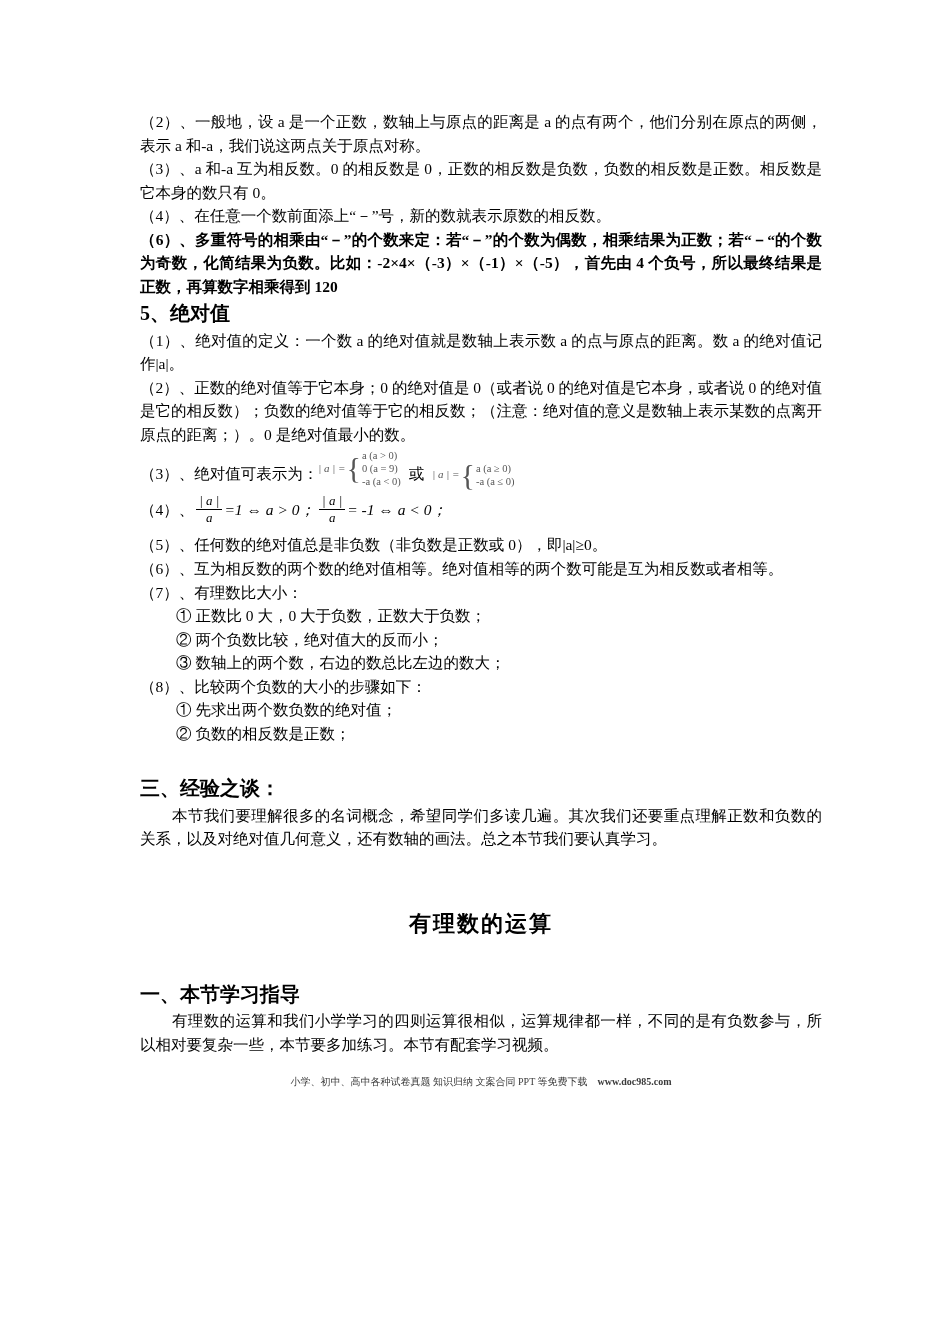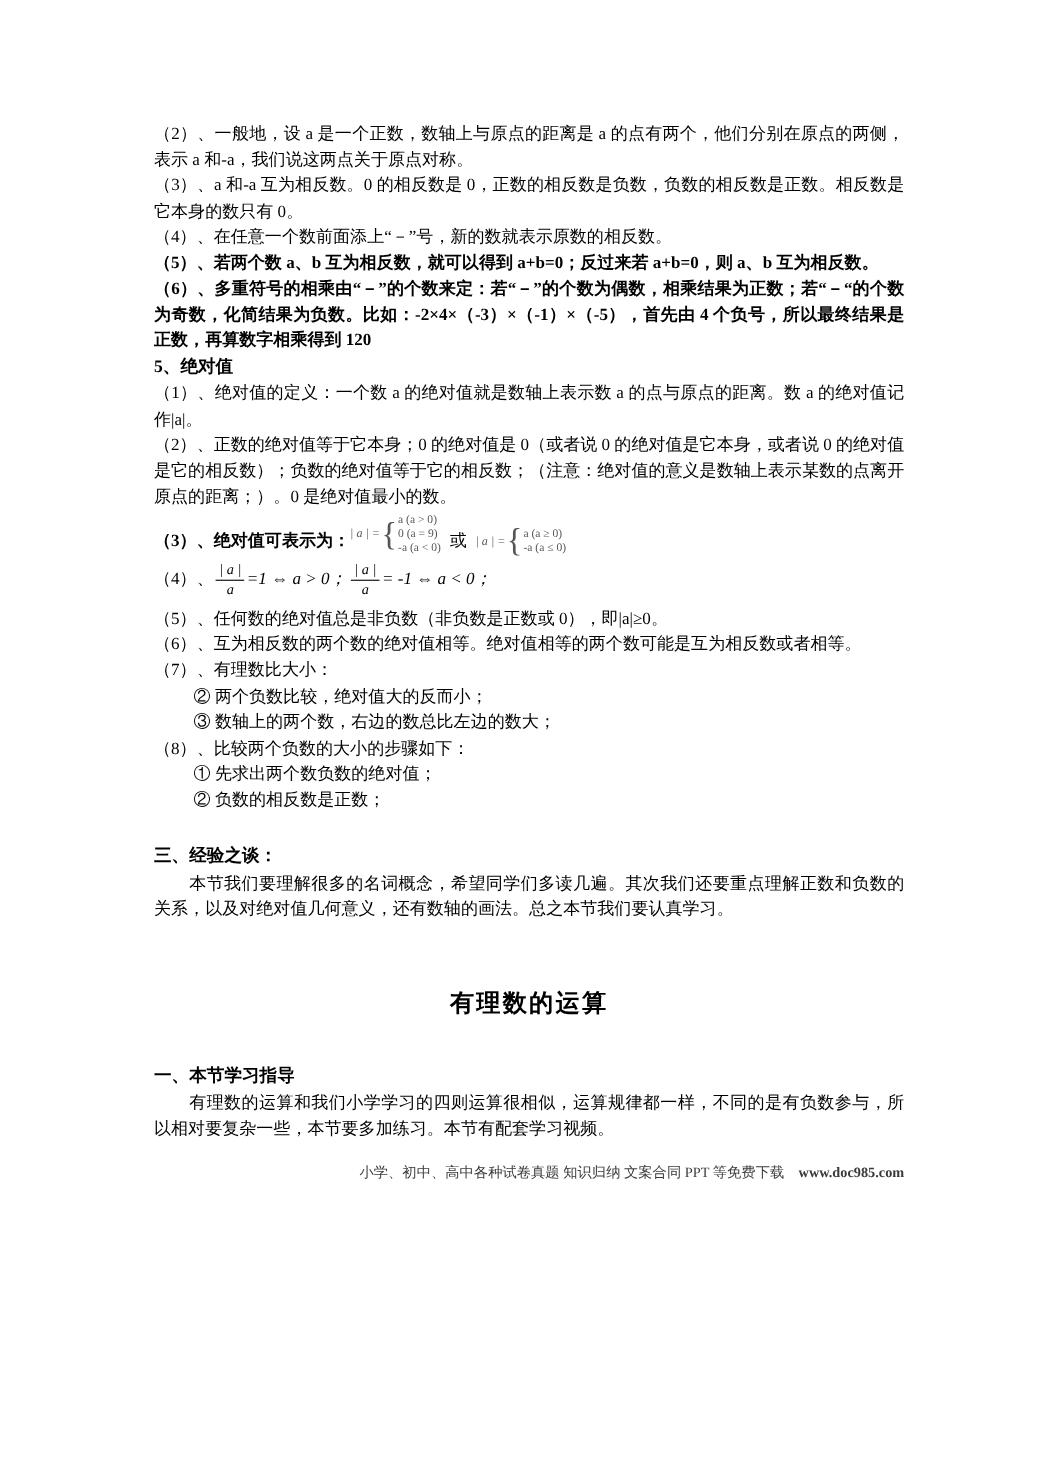--- a/index.html
+++ b/index.html
@@ -28,21 +28,21 @@
     margin: 0;
     font-size: 15.5px;
     line-height: 1.52;
     text-align: justify;
   }
   .bold {
     font-weight: bold;
   }
   .sect-head {
     font-weight: bold;
-    font-size: 16px;
+    font-size: 20px;
     line-height: 1.52;
     margin: 0;
   }
   .list-indent {
     padding-left: 36px;
   }
   .first-line-indent {
     text-indent: 32px;
   }
   .gap-sm { height: 8px; }
@@ -60,21 +60,20 @@
   }
 
   .formula-row {
     display: flex;
     align-items: flex-end;
     font-size: 15.5px;
     line-height: 1.52;
   }
   .formula-row .lead {
     white-space: nowrap;
-    font-weight: bold;
   }
   .math {
     font-family: "Liberation Serif", "DejaVu Serif", serif;
     font-style: italic;
   }
   .piecewise {
     display: inline-flex;
     align-items: center;
     font-size: 11px;
     color: #3b3b3b;
@@ -113,38 +112,37 @@
   .abs-frac .den {
     padding: 1px 3px 0 3px;
   }
   .frac-line-row {
     display: flex;
     align-items: center;
     font-size: 15.5px;
     line-height: 1.9;
   }
   .footer-note {
-    text-align: right;
-    font-size: 13px;
+    text-align: center;
+    font-size: 10px;
     color: #3a3a3a;
     margin: 0;
   }
   .footer-note .url {
     font-weight: bold;
   }
 </style>
 </head>
 <body>
 
 <div class="page">
 
   <p>（2）、一般地，设 a 是一个正数，数轴上与原点的距离是 a 的点有两个，他们分别在原点的两侧，表示 a 和-a，我们说这两点关于原点对称。</p>
   <p>（3）、a 和-a 互为相反数。0 的相反数是 0，正数的相反数是负数，负数的相反数是正数。相反数是它本身的数只有 0。</p>
   <p>（4）、在任意一个数前面添上“－”号，新的数就表示原数的相反数。</p>
-  <p class="bold">（5）、若两个数 a、b 互为相反数，就可以得到 a+b=0；反过来若 a+b=0，则 a、b 互为相反数。</p>
   <p class="bold">（6）、多重符号的相乘由“－”的个数来定：若“－”的个数为偶数，相乘结果为正数；若“－“的个数为奇数，化简结果为负数。比如：-2×4×（-3）×（-1）×（-5），首先由 4 个负号，所以最终结果是正数，再算数字相乘得到 120</p>
 
   <p class="sect-head">5、绝对值</p>
 
   <p>（1）、绝对值的定义：一个数 a 的绝对值就是数轴上表示数 a 的点与原点的距离。数 a 的绝对值记作|a|。</p>
   <p>（2）、正数的绝对值等于它本身；0 的绝对值是 0（或者说 0 的绝对值是它本身，或者说 0 的绝对值是它的相反数）；负数的绝对值等于它的相反数；（注意：绝对值的意义是数轴上表示某数的点离开原点的距离；）。0 是绝对值最小的数。</p>
 
   <div class="formula-row">
     <span class="lead">（3）、绝对值可表示为：</span>
     <span class="piecewise">
@@ -181,20 +179,21 @@
       <span class="den">a</span>
     </span>
     <span class="math">= -1 ⇔ a &lt; 0；</span>
   </div>
 
   <div class="gap-sm"></div>
 
   <p>（5）、任何数的绝对值总是非负数（非负数是正数或 0），即|a|≥0。</p>
   <p>（6）、互为相反数的两个数的绝对值相等。绝对值相等的两个数可能是互为相反数或者相等。</p>
   <p>（7）、有理数比大小：</p>
+  <p class="list-indent">① 正数比 0 大，0 大于负数，正数大于负数；</p>
   <p class="list-indent">② 两个负数比较，绝对值大的反而小；</p>
   <p class="list-indent">③ 数轴上的两个数，右边的数总比左边的数大；</p>
   <p>（8）、比较两个负数的大小的步骤如下：</p>
   <p class="list-indent">① 先求出两个数负数的绝对值；</p>
   <p class="list-indent">② 负数的相反数是正数；</p>
 
   <div class="gap-lg"></div>
 
   <p class="sect-head">三、经验之谈：</p>
   <p class="first-line-indent">本节我们要理解很多的名词概念，希望同学们多读几遍。其次我们还要重点理解正数和负数的关系，以及对绝对值几何意义，还有数轴的画法。总之本节我们要认真学习。</p>

